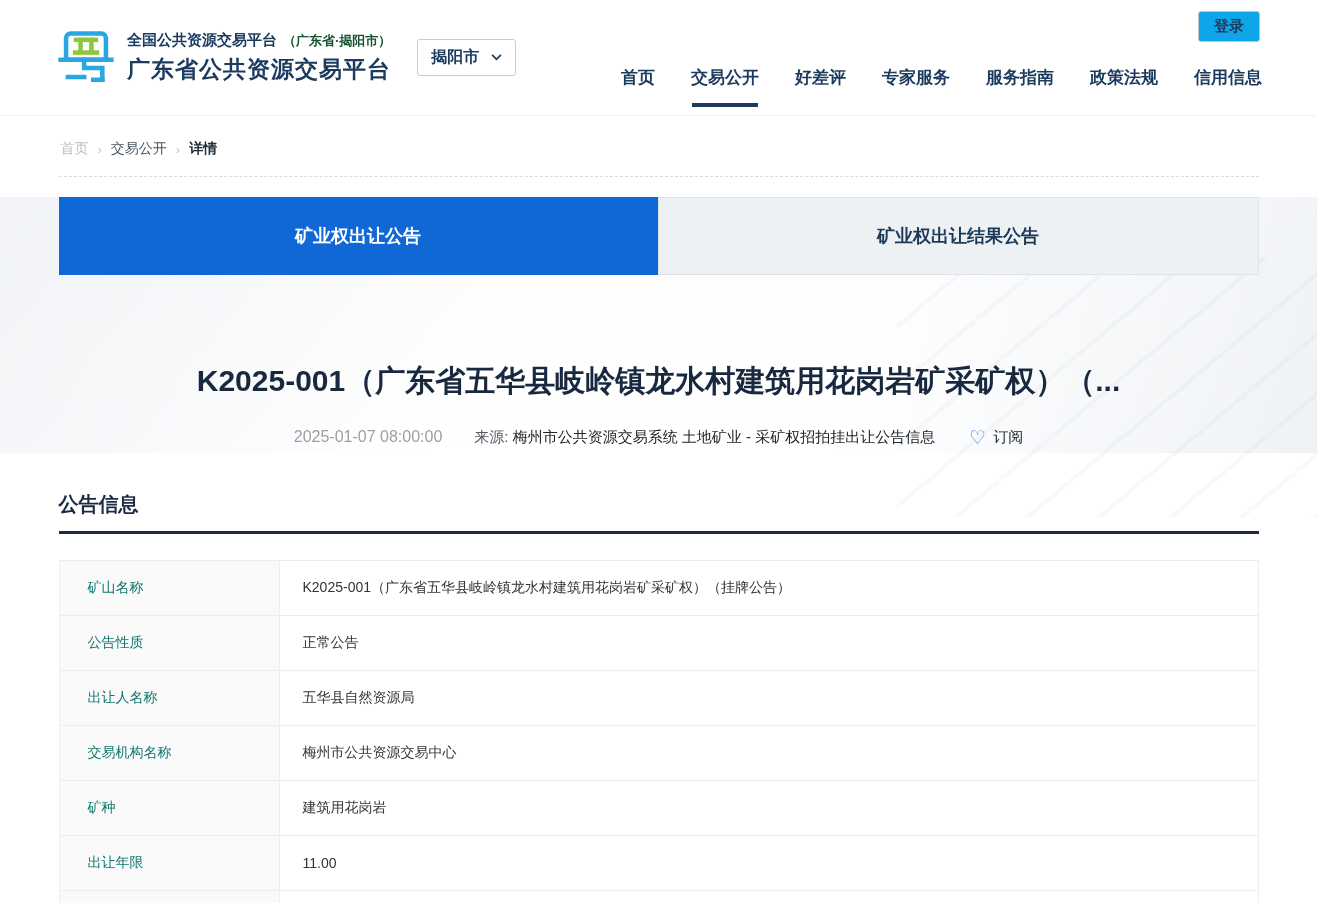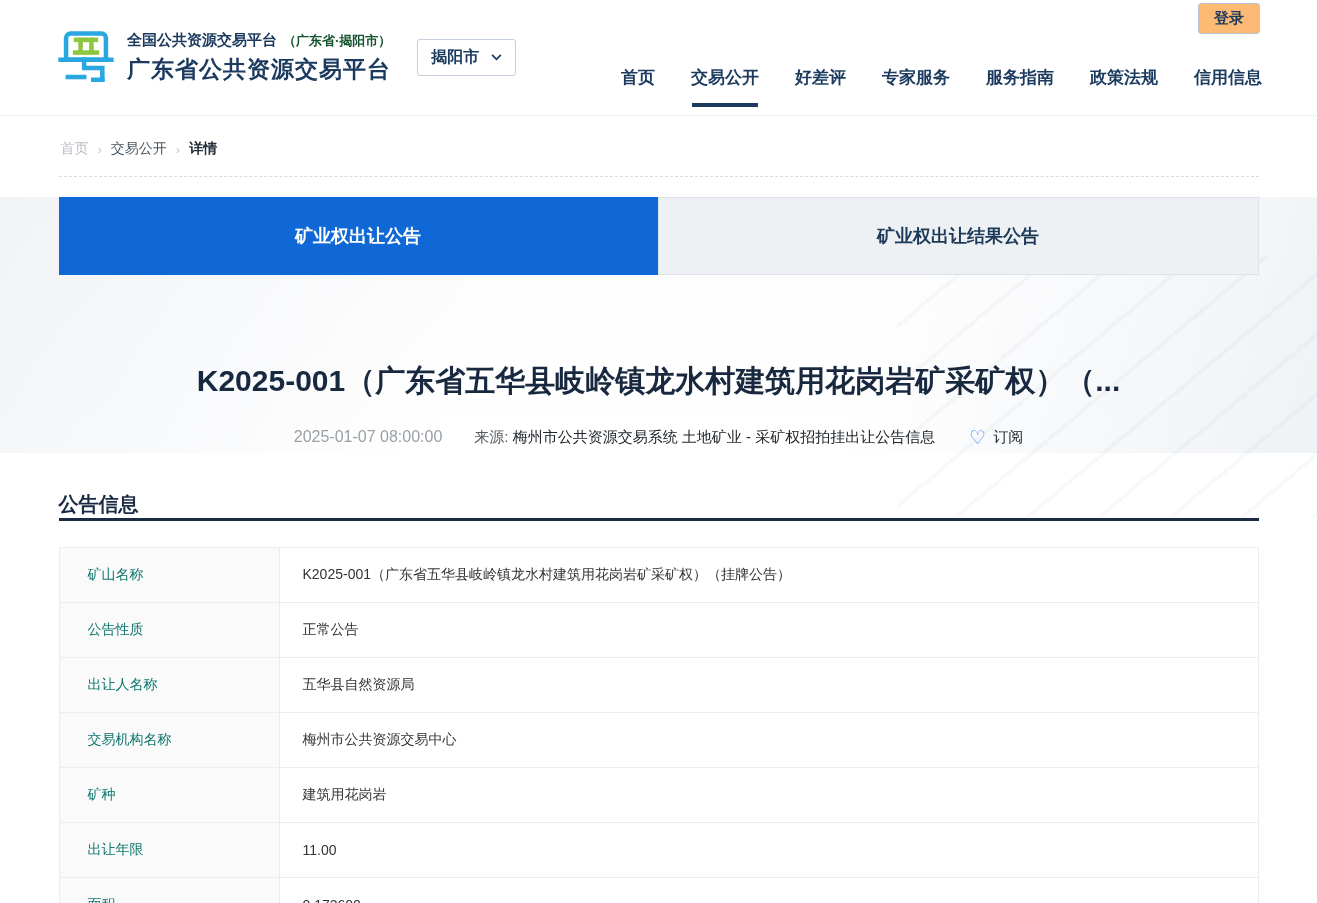--- a/index.html
+++ b/index.html
@@ -11,21 +11,21 @@
     border-bottom:1px solid #eef2f6; padding:0 57px; display:flex; align-items:center; }
   .brand { display:flex; align-items:center; gap:12px; }
   .logo-svg { width:58px; height:66px; flex:0 0 auto; }
   .brand-text .brand-line1 { font-size:15px; font-weight:bold; color:#1b3a5e; display:flex; align-items:baseline; gap:6px; }
   .brand-note { font-size:13px; font-weight:bold; color:#14532d; }
   .brand-line2 { font-size:23px; font-weight:bold; color:#1b3a5e; letter-spacing:1px; margin-top:4px; }
   .city-select { margin-left:26px; border:1px solid #c4cfdb; border-radius:3px;
     padding:7px 13px; display:flex; align-items:center; gap:12px; cursor:pointer; background:#fff; }
   .city-select .city-label { font-size:16px; font-weight:bold; color:#1b3a5e; }
   .chev { width:11px; height:7px; display:block; }
-  .login-btn { position:absolute; top:3px; right:57px; background:#fdba74;
+  .login-btn { position:absolute; top:11px; right:57px; background:#0ea5e9;
     border:1px solid #b9c6d2; border-radius:3px; padding:5px 15px;
     font-size:15px; font-weight:bold; color:#1b3a5e; cursor:pointer; }
   .main-nav { position:absolute; right:55px; bottom:0; display:flex; gap:36px; }
   .nav-item { position:relative; padding-bottom:26px; font-size:17px; font-weight:bold;
     color:#1b3a5e; cursor:pointer; white-space:nowrap; }
   .nav-item.active::after { content:""; position:absolute; left:1px; right:1px; bottom:8px;
     height:4px; background:#1b3a5e; }
 
   
   .breadcrumb-wrap { width:1200px; margin:0 auto; padding:24px 2px 18px;
@@ -58,21 +58,21 @@
   .meta-date { color:#9aa0a6; font-size:16px; }
   .meta-source { font-size:15px; color:#21262b; margin-left:14px; }
   .meta-source .src-label { color:#555b61; }
   .subscribe { display:flex; align-items:center; gap:7px; margin-left:16px; cursor:pointer; }
   .heart { color:#3f7ef0; font-size:19px; line-height:1; }
   .subscribe-label { color:#21262b; font-size:15px; }
 
   
   .section { width:1200px; margin:38px auto 0; }
   .section-title { font-size:20px; font-weight:bold; color:#1b2b44;
-    padding-bottom:0; border-bottom:3px solid #1b2b44; }
+    padding-bottom:13px; border-bottom:3px solid #1b2b44; }
 
   
   .info-table { margin-top:26px; border:1px solid #ededed; border-bottom:none; }
   .info-row { display:flex; height:55px; border-bottom:1px solid #ededed; background:#fff; }
   .info-label { width:220px; flex:0 0 220px; background:#fafafa; border-right:1px solid #ededed;
     display:flex; align-items:center; padding-left:28px; font-size:14px; color:#0f766e; }
   .info-value { flex:1; display:flex; align-items:center; padding-left:23px;
     font-size:14px; color:#333; }
 </style>
 </head>

